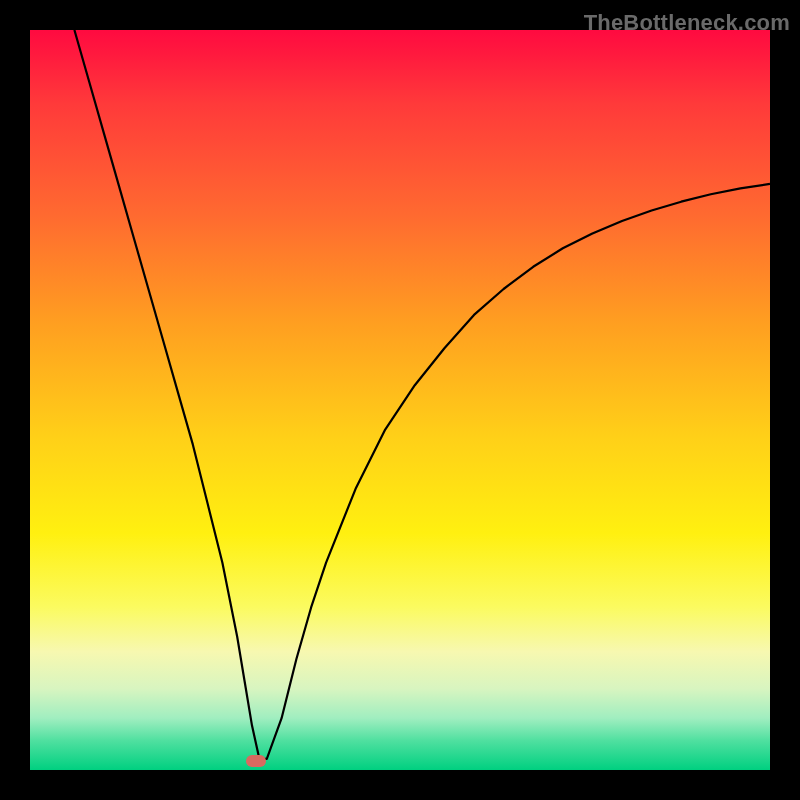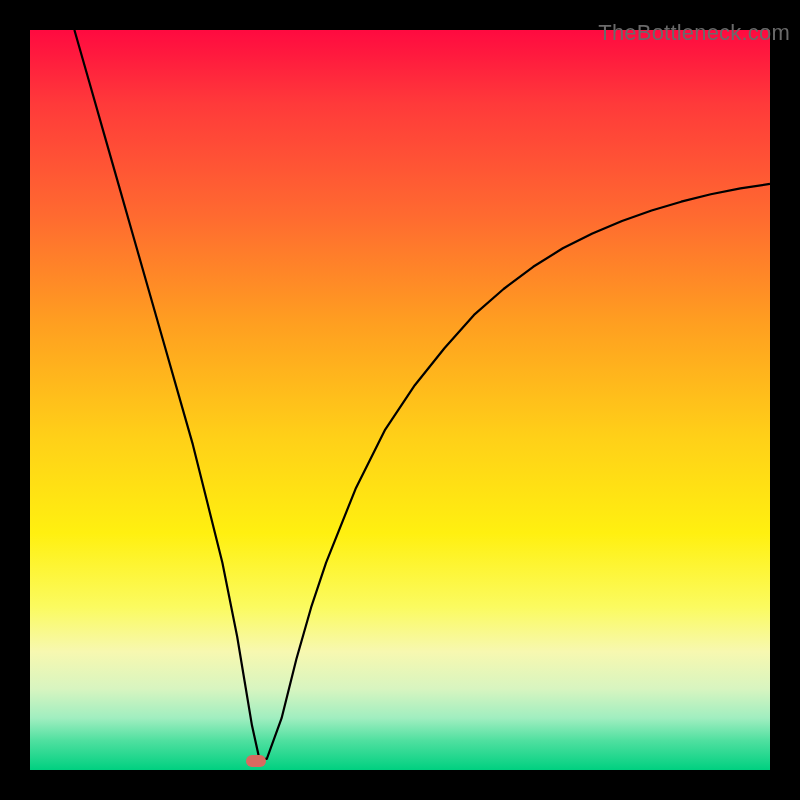--- a/index.html
+++ b/index.html
@@ -33,25 +33,25 @@
       #fbfb60 78%,
       #f7f8b0 84%,
       #d8f5c0 89%,
       #a0eec0 93%,
       #50e0a0 96%,
       #00d080 100%
     );
   }
   .watermark {
     position: absolute;
-    top: 20px;
+    top: 10px;
     right: 10px;
     color: #6a6a6a;
     font-size: 22px;
-    font-weight: 400;
+    font-weight: 700;
     letter-spacing: 0.2px;
     user-select: none;
   }
   svg.curve {
     position: absolute;
     left: 0;
     top: 0;
     width: 740px;
     height: 740px;
   }

